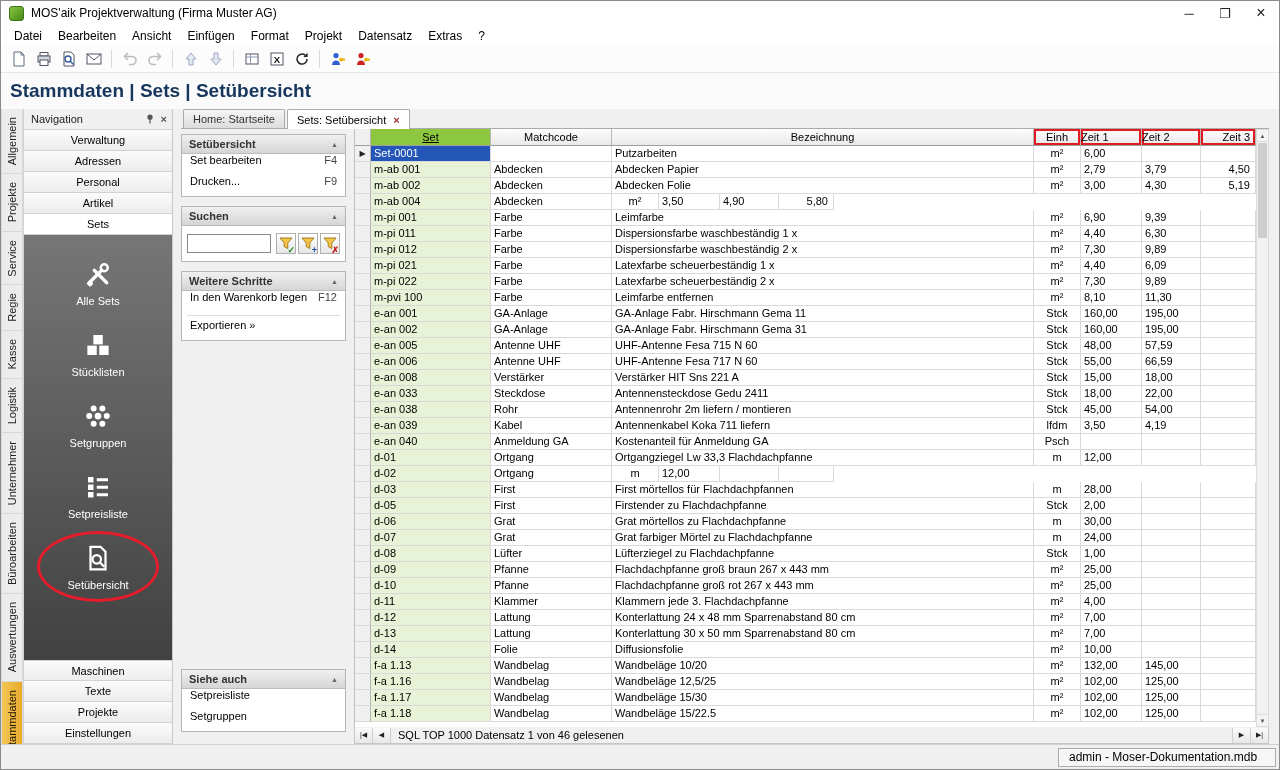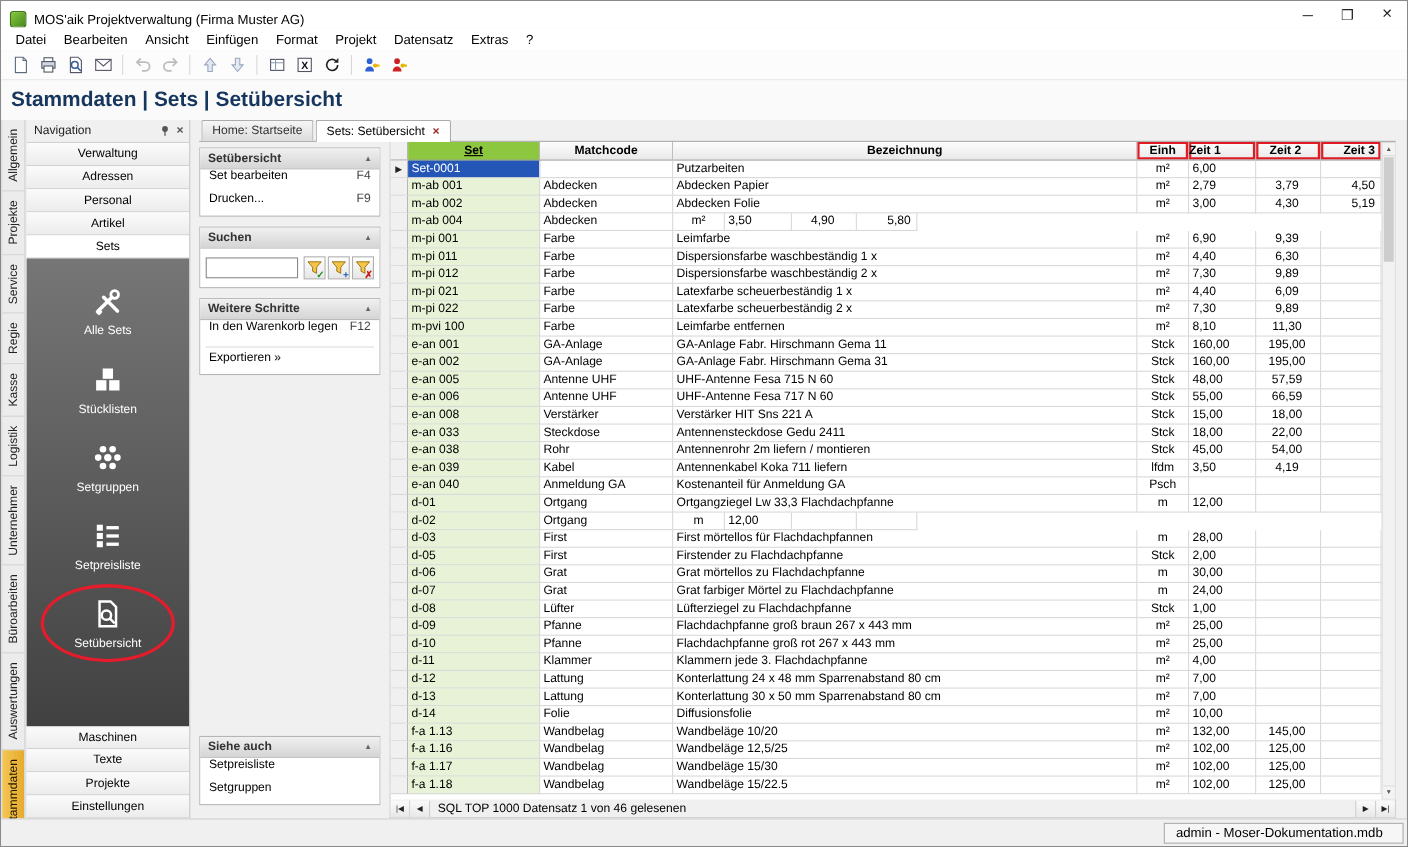--- a/index.html
+++ b/index.html
@@ -1,20 +1,20 @@
 <!DOCTYPE html>
 <html><head>
 <meta charset="utf-8">
 <style>
 *{margin:0;padding:0;box-sizing:border-box}
 html,body{width:1280px;height:770px;overflow:hidden}
 body{font-family:"Liberation Sans",sans-serif;font-size:12px;color:#000;background:#fff;cursor:default;user-select:none}
 .window{width:1280px;height:770px;border:1px solid #8a8a8a;display:flex;flex-direction:column;background:#f0f0f0}
 
-.titlebar{height:24px;background:#fff;display:flex;align-items:flex-end;flex:0 0 auto}
+.titlebar{height:24px;background:#fff;display:flex;align-items:center;flex:0 0 auto}
 .app-icon{width:15px;height:15px;margin:0 7px 0 8px;background:linear-gradient(135deg,#86c83f,#45881b);border-radius:3px;border:1px solid #3c7416}
 .title-text{font-size:12px}
 .win-btns{margin-left:auto;display:flex;height:100%}
 .win-btn{width:36px;display:flex;align-items:center;justify-content:center;font-size:13px;color:#222}
 
 .menubar{height:21px;background:#fff;display:flex;align-items:center;padding-left:5px}
 .menu-item{padding:2px 8px;font-size:12px}
 
 .toolbar{height:27px;background:#fcfcfc;display:flex;align-items:center;padding-left:5px;border-bottom:1px solid #e6e6e6}
 .tb-btn{width:23px;height:23px;display:flex;align-items:center;justify-content:center;margin:0 1px}
@@ -56,33 +56,33 @@
 .search-input{width:84px;height:19px;border:1px solid #8a8a8a;font:11px "Liberation Sans",sans-serif;padding:0 3px;margin-right:3px}
 .f-btn{width:23px;height:21px;border:1px solid #b0b0b0;background:linear-gradient(#fff,#e6e6e6);display:flex;align-items:center;justify-content:center;position:relative}
 .f-ov{position:absolute;right:0;bottom:-2px;font-size:9px;font-weight:bold}
 .sep-line{height:1px;background:#ddd;margin:3px 5px}
 .spacer{flex:1}
 
 .gridwrap{flex:1;display:flex;flex-direction:column;overflow:hidden}
 .grid-scroll-row{flex:1;display:flex;overflow:hidden}
 .grid{flex:1;background:#fff;overflow:hidden;border-left:1px solid #c0c0c0}
 .ghead{display:flex}
-.gh{height:17px;line-height:16px;font-size:11px;font-weight:bold;text-align:center;background:linear-gradient(#fdfdfd,#e9e9e9);border-right:1px solid #b6b6b6;border-bottom:1px solid #9f9f9f;overflow:hidden;white-space:nowrap}
+.gh{height:17px;line-height:16px;font-size:11px;font-weight:normal;text-align:center;background:linear-gradient(#fdfdfd,#e9e9e9);border-right:1px solid #b6b6b6;border-bottom:1px solid #9f9f9f;overflow:hidden;white-space:nowrap}
 .gh.set-h{background:#8dc63f;text-decoration:underline}
 .gh.hl{box-shadow:inset 0 0 0 2px #e01b24}
 .grow{display:flex}
 .gc{height:16px;line-height:15px;font-size:11px;padding:0 3px;border-right:1px solid #d9d9d9;border-bottom:1px solid #d9d9d9;overflow:hidden;white-space:nowrap}
 .c-marker{width:16px;background:#f0f0f0;border-right:1px solid #b6b6b6;text-align:center;font-size:8px;padding:0;color:#222}
 .c-set{width:120px;background:#e7f2d6}
 .c-set.sel{background:#2456b8;color:#fff}
 .c-match{width:121px}
 .c-bez{flex:1}
 .c-einh{width:47px;text-align:center}
 .c-z1{width:61px;text-align:left;padding-right:5px}
-.c-z2{width:59px;text-align:center;padding-right:5px}
+.c-z2{width:59px;text-align:left;padding-right:5px}
 .c-z3{width:55px;text-align:right;padding-right:5px}
 
 .vscroll{width:13px;background:#f2f2f2;border:1px solid #dcdcdc;display:flex;flex-direction:column}
 .vs-btn{height:12px;display:flex;align-items:center;justify-content:center;font-size:6px;color:#555;background:#f3f3f3}
 .vs-btn.up{border-bottom:1px solid #dcdcdc}
 .vs-btn.down{border-top:1px solid #dcdcdc;margin-top:auto}
 .vs-thumb{height:95px;background:#cdcdcd;margin:1px}
 
 .recbar{height:17px;display:flex;align-items:center;background:#f0f0f0;border:1px solid #c6c6c6;border-top:none;flex:0 0 auto}
 .rec-btn{width:18px;height:15px;display:flex;align-items:center;justify-content:center;font-size:7px;border-right:1px solid #cfcfcf;background:linear-gradient(#fafafa,#e8e8e8);color:#222}

